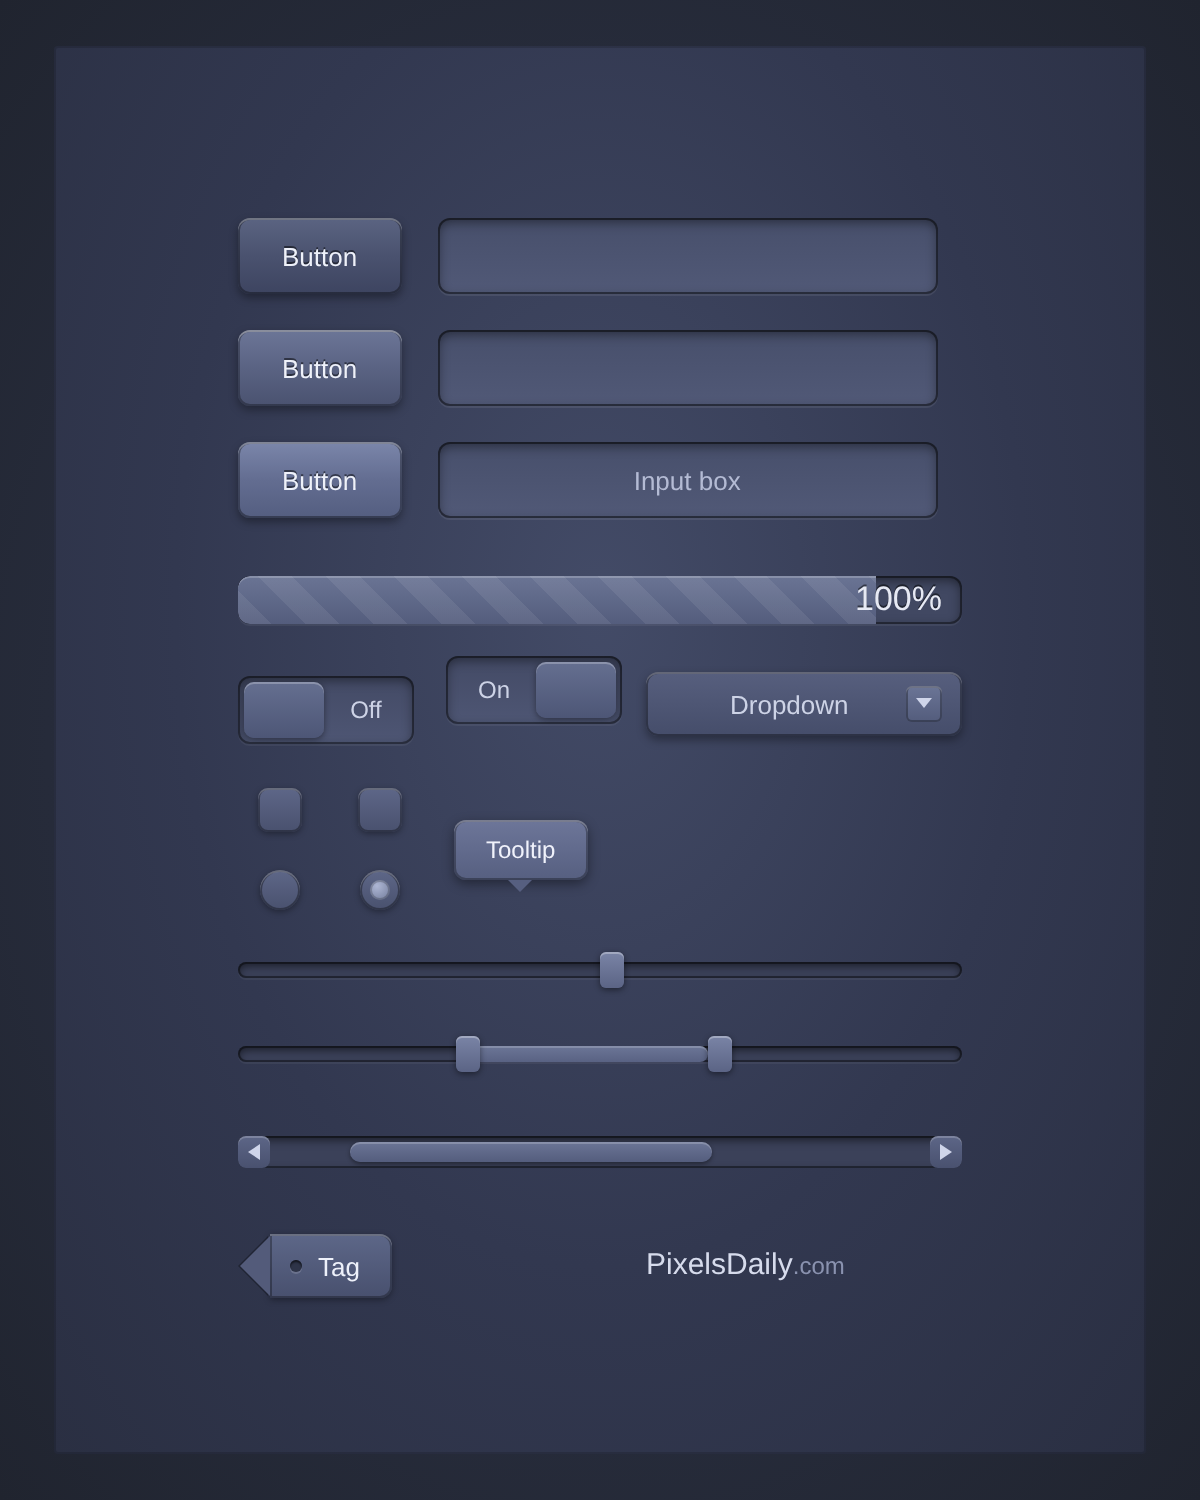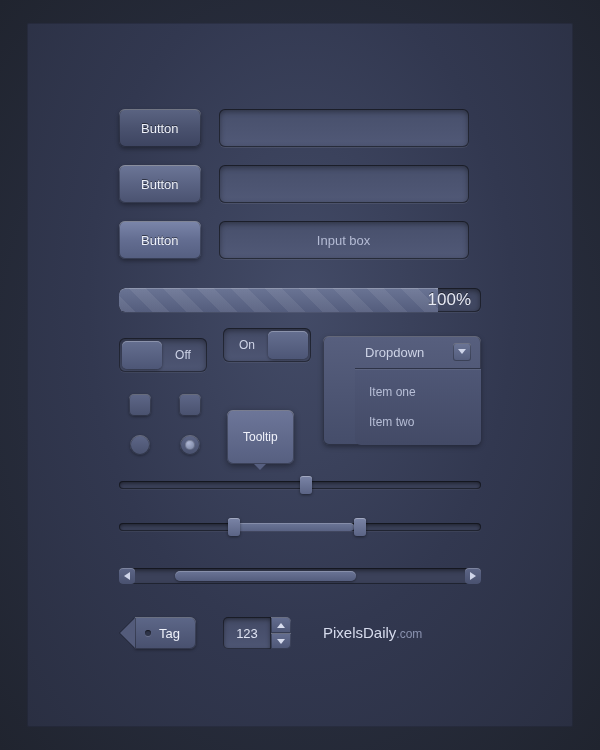--- a/index.html
+++ b/index.html
@@ -133,21 +133,21 @@
 .radio{border-radius:50%; width:20px;height:20px; position:relative;}
 .radio.on::after{
   content:""; position:absolute; left:5px; top:5px; width:10px;height:10px;
   border-radius:50%;
   background: radial-gradient(circle at 35% 30%, #aeb7d4, #6f7998);
   box-shadow: inset 0 0 0 1px rgba(0,0,0,.2);
 }
 
 .tooltip{
   position:absolute;
-  padding:20px 16px;
+  padding:8px 16px;
   border-radius:6px;
   background: linear-gradient(to bottom,#6d7699,#565f80);
   box-shadow: inset 0 1px 0 rgba(255,255,255,.25),
               inset 0 0 0 1px rgba(0,0,0,.3),
               0 2px 6px rgba(0,0,0,.4);
   color:#f0f2fb; font-size:12px;
 }
 .tooltip::after{
   content:""; position:absolute; left:50%; margin-left:-6px; bottom:-6px;
   border-left:6px solid transparent; border-right:6px solid transparent;
@@ -269,24 +269,20 @@
 
   <div class="dropdown" style="left:296px; top:313px;">
     <div class="dd-head">
       <span>Dropdown</span>
       <span class="dd-caret">
           <svg width="8" height="6">
             <polygon points="0,0 8,0 4,5" fill="#cfd5ea"></polygon>
           </svg>
         </span>
     </div>
-    <div class="dd-body">
-      <div class="dd-item">Item one</div>
-      <div class="dd-item">Item two</div>
-    </div>
   </div>
 
   <div class="check" style="position:absolute; left:102px; top:371px;"></div>
   <div class="check" style="position:absolute; left:152px; top:371px;"></div>
 
   <div class="radio" style="position:absolute; left:103px; top:412px;"></div>
   <div class="radio on" style="position:absolute; left:153px; top:412px;"></div>
 
   <div class="tooltip" style="left:200px; top:387px;"><span>Tooltip</span></div>
 
@@ -314,33 +310,18 @@
           <polygon points="0,0 0,8 6,4" fill="#cfd5ea"></polygon>
         </svg>
       </div>
   </div>
 
   <div class="tag" style="left:108px; top:594px;">
     <span class="hole"></span>
     <span>Tag</span>
   </div>
 
-  <div class="stepper" style="left:196px; top:594px;">
-    <div class="step-val">123</div>
-    <div class="step-btns">
-      <div>
-          <svg width="8" height="5">
-            <polygon points="4,0 8,5 0,5" fill="#d8ddef"></polygon>
-          </svg>
-        </div>
-      <div>
-          <svg width="8" height="5">
-            <polygon points="0,0 8,0 4,5" fill="#d8ddef"></polygon>
-          </svg>
-        </div>
-    </div>
-  </div>
 
   <div class="brand" style="left:296px; top:601px;">
     <span>PixelsDaily</span><span class="tld">.com</span>
   </div>
 
 </div>
 
 </body></html>

